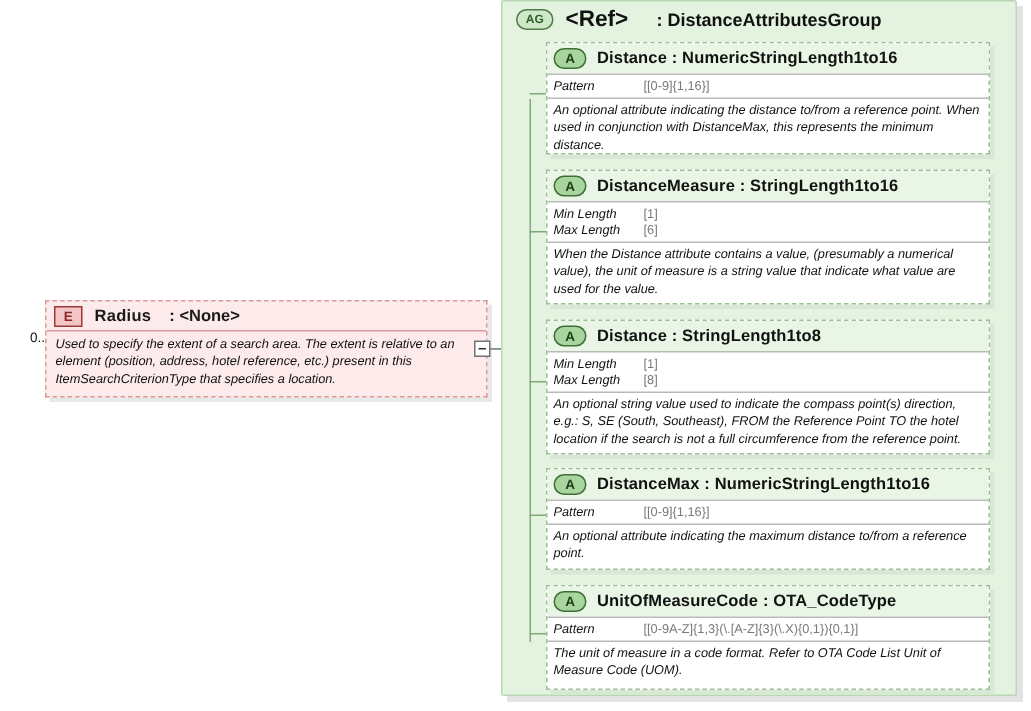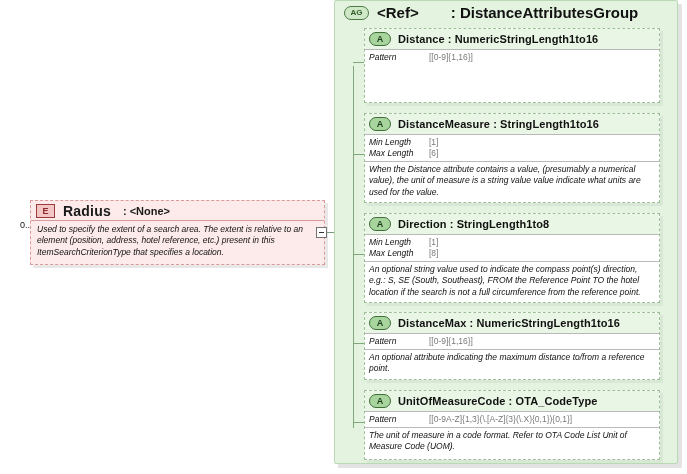--- a/index.html
+++ b/index.html
@@ -23,21 +23,21 @@
   .elem-head{
     height:20px;display:flex;align-items:center;padding-left:5px;
     border-bottom:1px solid #d99a9a;box-sizing:border-box;
   }
   .e-icon{
     width:19px;height:14px;background:#f4c5c5;border:1px solid #9b3a3a;
     color:#8a2a2a;font-size:9px;font-weight:bold;
     display:flex;align-items:center;justify-content:center;
     box-sizing:border-box;margin-right:8px;
   }
-  .elem-name{font-size:14px;font-weight:bold;color:#1a1a1a;letter-spacing:.2px;}
+  .elem-name{font-size:11px;font-weight:bold;color:#1a1a1a;letter-spacing:.2px;}
   .elem-type{font-size:11px;font-weight:bold;color:#1a1a1a;margin-left:12px;}
   .elem-doc{
     padding:3px 6px 0 6px;font-size:8.5px;font-style:italic;color:#111;
     line-height:1.35;
   }
   .card-label{
     position:absolute;left:20px;top:220px;font-size:9px;color:#111;
   }
 
   
@@ -64,21 +64,21 @@
   .group-head{
     position:absolute;left:344px;top:4px;display:flex;align-items:center;
   }
   .ag-icon{
     width:25px;height:14px;background:#cfe8c8;border:1px solid #4d7a46;
     border-radius:7px;color:#2f5c2a;font-size:8px;font-weight:bold;
     display:flex;align-items:center;justify-content:center;box-sizing:border-box;
     margin-right:8px;
   }
   .ag-ref{font-size:15px;font-weight:bold;color:#111;}
-  .ag-type{font-size:15px;font-weight:bold;color:#111;margin-left:32px;}
+  .ag-type{font-size:12px;font-weight:bold;color:#111;margin-left:19px;}
 
   
   .tree-v{position:absolute;left:353px;top:66px;width:1px;height:362px;background:#7fa97a;}
 
   
   .attr{
     position:absolute;left:364px;width:296px;
     background:#ffffff;border:1px dashed #9cbf96;box-sizing:border-box;
   }
   .attr-shadow{
@@ -152,46 +152,47 @@
         <div class="attr-head">
           <span class="a-icon">A</span>
           <span class="attr-title">Distance  : NumericStringLength1to16</span>
         </div>
         <div class="facets">
           <div class="facet-row">
             <span class="facet-name">Pattern</span>
             <span class="facet-val">[[0-9]{1,16}]</span>
           </div>
         </div>
+        <div class="attr-doc">An optional attribute indicating the distance to/from a reference point. When used in conjunction with DistanceMax, this represents the minimum distance.</div>
       </div>
       <div class="stub" style="top: 62px;"></div>
       <div class="attr-shadow" style="top: 116px; height: 90px;"></div>
       <div class="attr" style="top: 113px; height: 90px;">
         <div class="attr-head">
           <span class="a-icon">A</span>
           <span class="attr-title">DistanceMeasure  : StringLength1to16</span>
         </div>
         <div class="facets">
           <div class="facet-row">
             <span class="facet-name">Min Length</span>
             <span class="facet-val">[1]</span>
           </div>
           <div class="facet-row">
             <span class="facet-name">Max Length</span>
             <span class="facet-val">[6]</span>
           </div>
         </div>
-        <div class="attr-doc">When the Distance attribute contains a value, (presumably a numerical value), the unit of measure is a string value value indicate what units are used for the value.</div>
+        <div class="attr-doc">When the Distance attribute contains a value, (presumably a numerical value), the unit of measure is a string value that indicate what value are used for the value.</div>
       </div>
       <div class="stub" style="top: 154px;"></div>
       <div class="attr-shadow" style="top: 216px; height: 90px;"></div>
       <div class="attr" style="top: 213px; height: 90px;">
         <div class="attr-head">
           <span class="a-icon">A</span>
-          <span class="attr-title">Direction  : StringLength1to8</span>
+          <span class="attr-title">Distance  : StringLength1to8</span>
         </div>
         <div class="facets">
           <div class="facet-row">
             <span class="facet-name">Min Length</span>
             <span class="facet-val">[1]</span>
           </div>
           <div class="facet-row">
             <span class="facet-name">Max Length</span>
             <span class="facet-val">[8]</span>
           </div>

